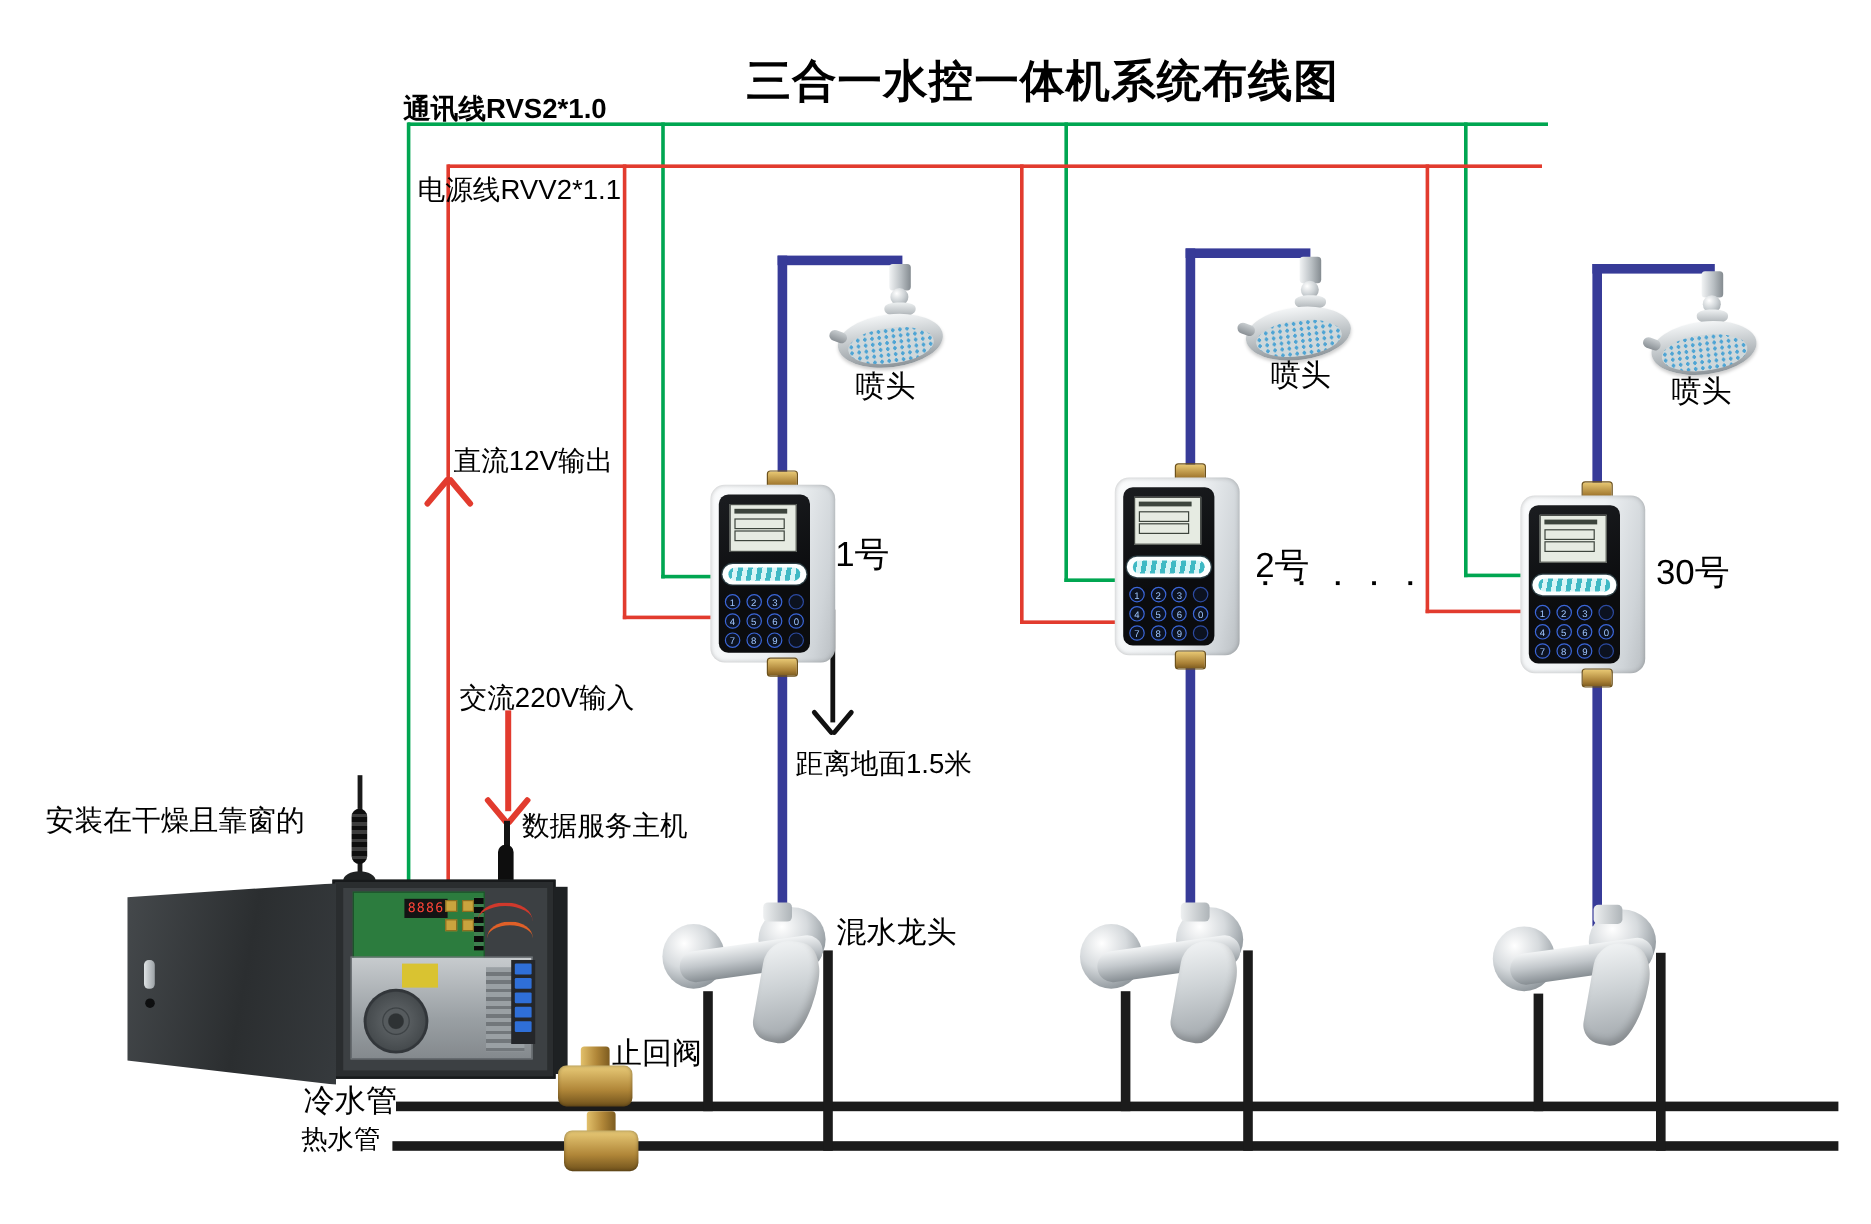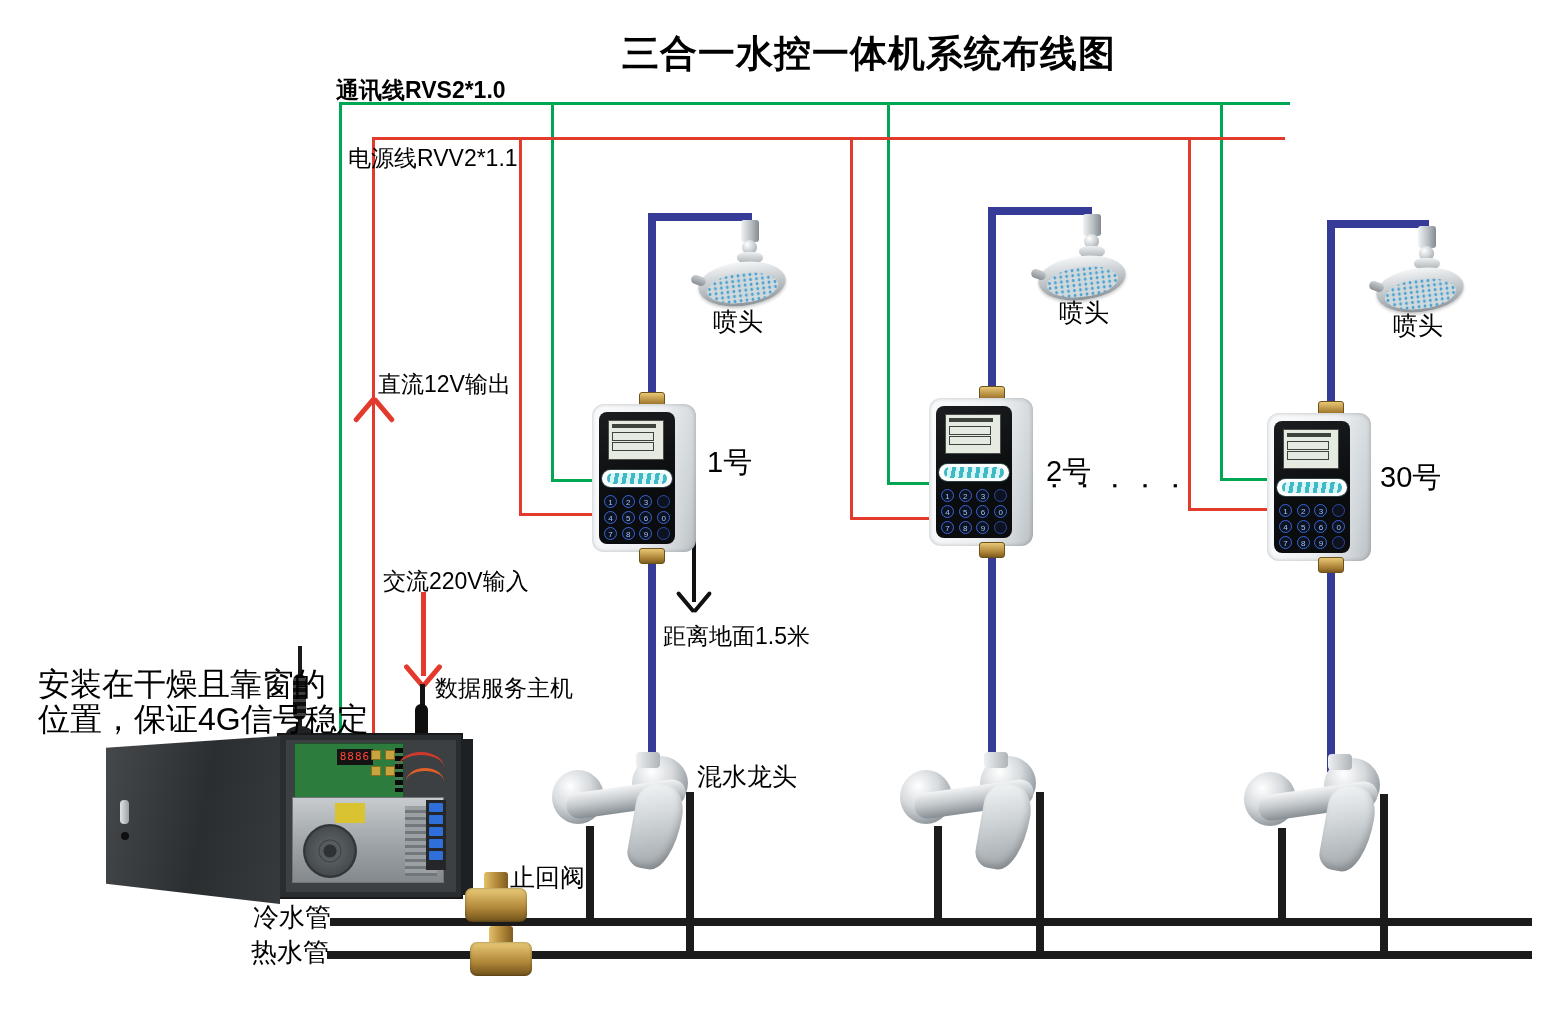--- a/index.html
+++ b/index.html
@@ -121,21 +121,21 @@
     background:linear-gradient(100deg,#45494c,#2b2e30 55%,#363a3d);}
   .door-handle{position:absolute;left:14px;top:64px;width:9px;height:24px;border-radius:4px;
     background:linear-gradient(90deg,#dfe3e5,#9ba1a5);}
   .door-key{position:absolute;left:15px;top:96px;width:8px;height:8px;border-radius:50%;background:#0e0f10;}
 </style>
 </head>
 <body>
 
 <div id="canvas">
 
-  <div class="t" style="left:622px;top:29px;font-size:37px;font-weight:700;letter-spacing:1px;">三合一水控一体机系统布线图</div>
+  <div class="t" style="left:622px;top:43px;font-size:37px;font-weight:700;letter-spacing:1px;">三合一水控一体机系统布线图</div>
 
   <div class="wire b" style="left:648px;top:213px;width:104px;height:8px;"></div>
   <div class="wire b" style="left:648px;top:213px;width:8px;height:192px;"></div>
   <div class="wire b" style="left:648px;top:556px;width:8px;height:216px;"></div>
   <div class="wire b" style="left:988px;top:207px;width:104px;height:8px;"></div>
   <div class="wire b" style="left:988px;top:207px;width:8px;height:190px;"></div>
   <div class="wire b" style="left:988px;top:550px;width:8px;height:222px;"></div>
   <div class="wire b" style="left:1327px;top:220px;width:102px;height:8px;"></div>
   <div class="wire b" style="left:1327px;top:220px;width:8px;height:190px;"></div>
   <div class="wire b" style="left:1327px;top:570px;width:8px;height:202px;"></div>
@@ -176,36 +176,35 @@
 
   <div class="wire" style="left:692px;top:508px;width:4px;height:94px;background:#111;"></div>
   <div class="wing" style="left:694px;top:610px;width:26px;height:4px;background:#111;transform:rotate(-130deg);"></div>
   <div class="wing" style="left:694px;top:610px;width:26px;height:4px;background:#111;transform:rotate(-50deg);"></div>
 
   <div class="t" style="left:336px;top:75px;font-size:23px;font-weight:bold;">通讯线RVS2*1.0</div>
   <div class="t" style="left:348px;top:143px;font-size:23px;">电源线RVV2*1.1</div>
   <div class="t" style="left:378px;top:369px;font-size:23px;">直流12V输出</div>
   <div class="t" style="left:383px;top:566px;font-size:23px;">交流220V输入</div>
   <div class="t" style="left:435px;top:673px;font-size:23px;">数据服务主机</div>
-  <div class="t" style="left:38px;top:667px;font-size:32px;line-height:35px;">
+  <div class="t" style="left:38px;top:667px;font-size:24px;line-height:35px;">
     <span>安装在干燥且靠窗的</span><br>
-    <span>位置，保证4G信号稳定</span>
   </div>
   <div class="t" style="left:663px;top:621px;font-size:23px;">距离地面1.5米</div>
-  <div class="t" style="left:696px;top:443px;font-size:29px;padding-left:11px;">1号</div>
+  <div class="t" style="left:696px;top:443px;font-size:29px;">1号</div>
   <div class="t" style="left:1046px;top:452px;font-size:29px;">2号</div>
   <div class="t" style="left:1380px;top:458px;font-size:29px;">30号</div>
   <div class="t" style="left:1052px;top:478px;font-size:13px;letter-spacing:11px;">▪ ▪ ▪ ▪ ▪</div>
   <div class="t" style="left:713px;top:305px;font-size:25px;">喷头</div>
   <div class="t" style="left:1059px;top:296px;font-size:25px;">喷头</div>
   <div class="t" style="left:1393px;top:309px;font-size:25px;">喷头</div>
   <div class="t" style="left:697px;top:760px;font-size:25px;">混水龙头</div>
   <div class="t" style="left:510px;top:861px;font-size:25px;">止回阀</div>
   <div class="t" style="left:253px;top:900px;font-size:26px;">冷水管</div>
-  <div class="t" style="left:251px;top:935px;font-size:26px;text-align:center;">热水管</div>
+  <div class="t" style="left:251px;top:935px;font-size:22px;text-align:center;">热水管</div>
 
   <div class="hostbox">
     <div class="ant-l-rod"></div>
     <div class="ant-l-coil"></div>
     <div class="ant-l-base"></div>
     <div class="ant-r-rod"></div>
     <div class="ant-r-mid"></div>
     <div class="ant-r-base"></div>
     <div class="cab"></div>
     <div class="cab-side"></div>

